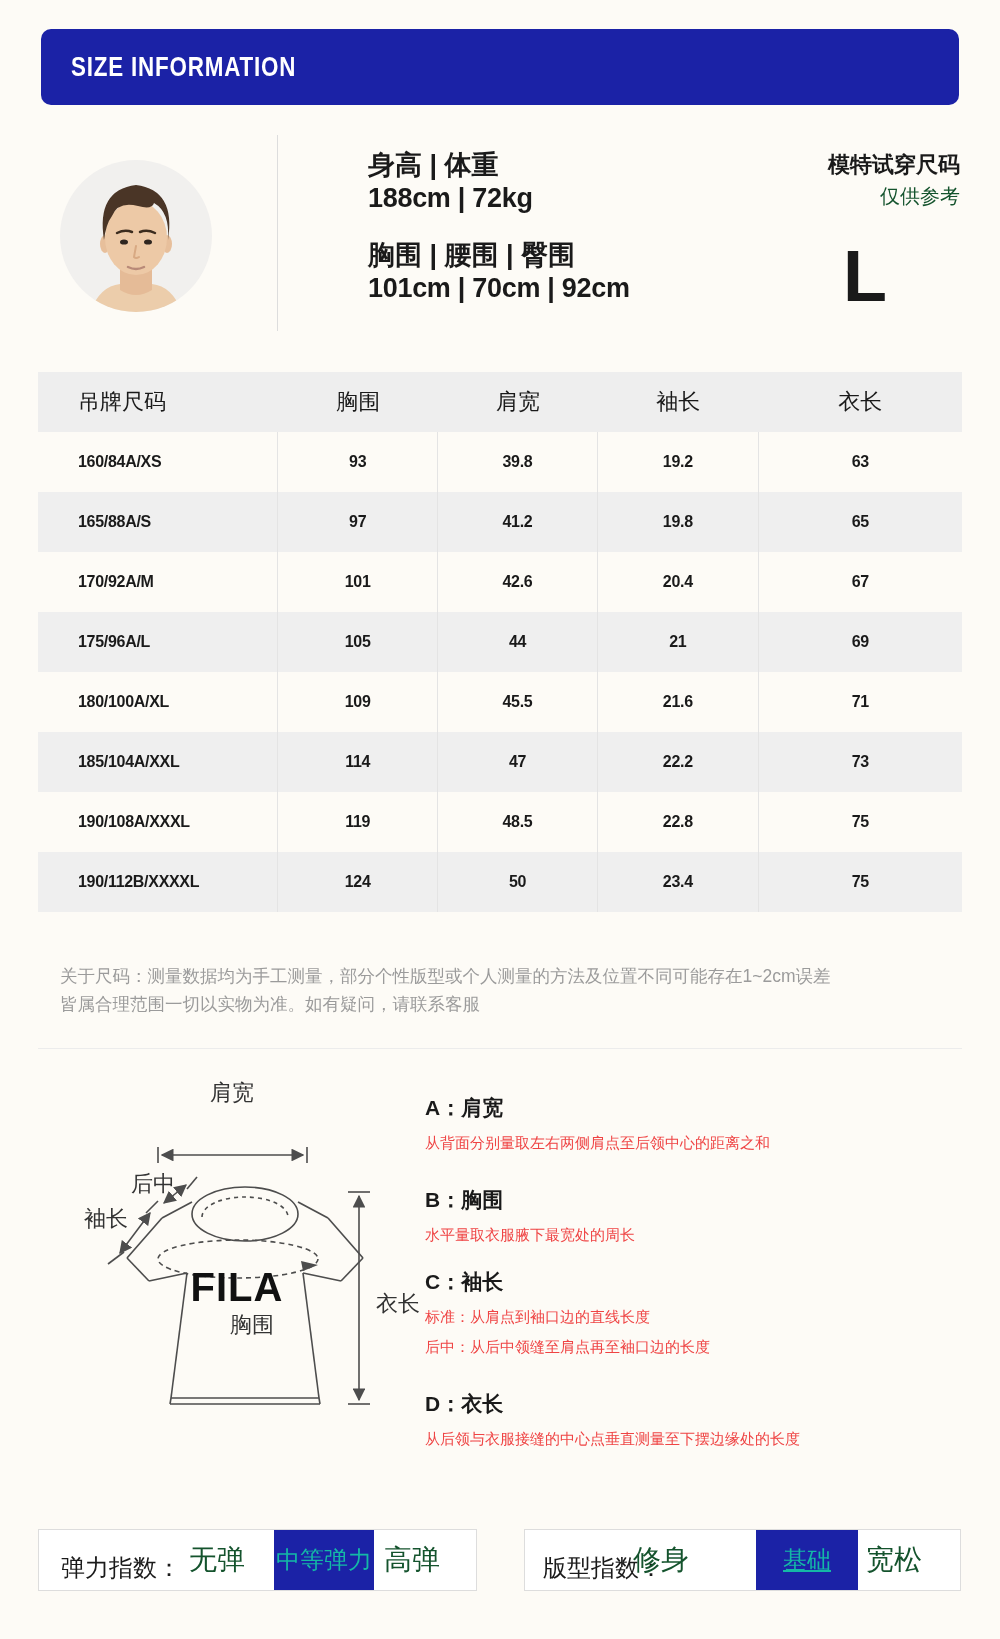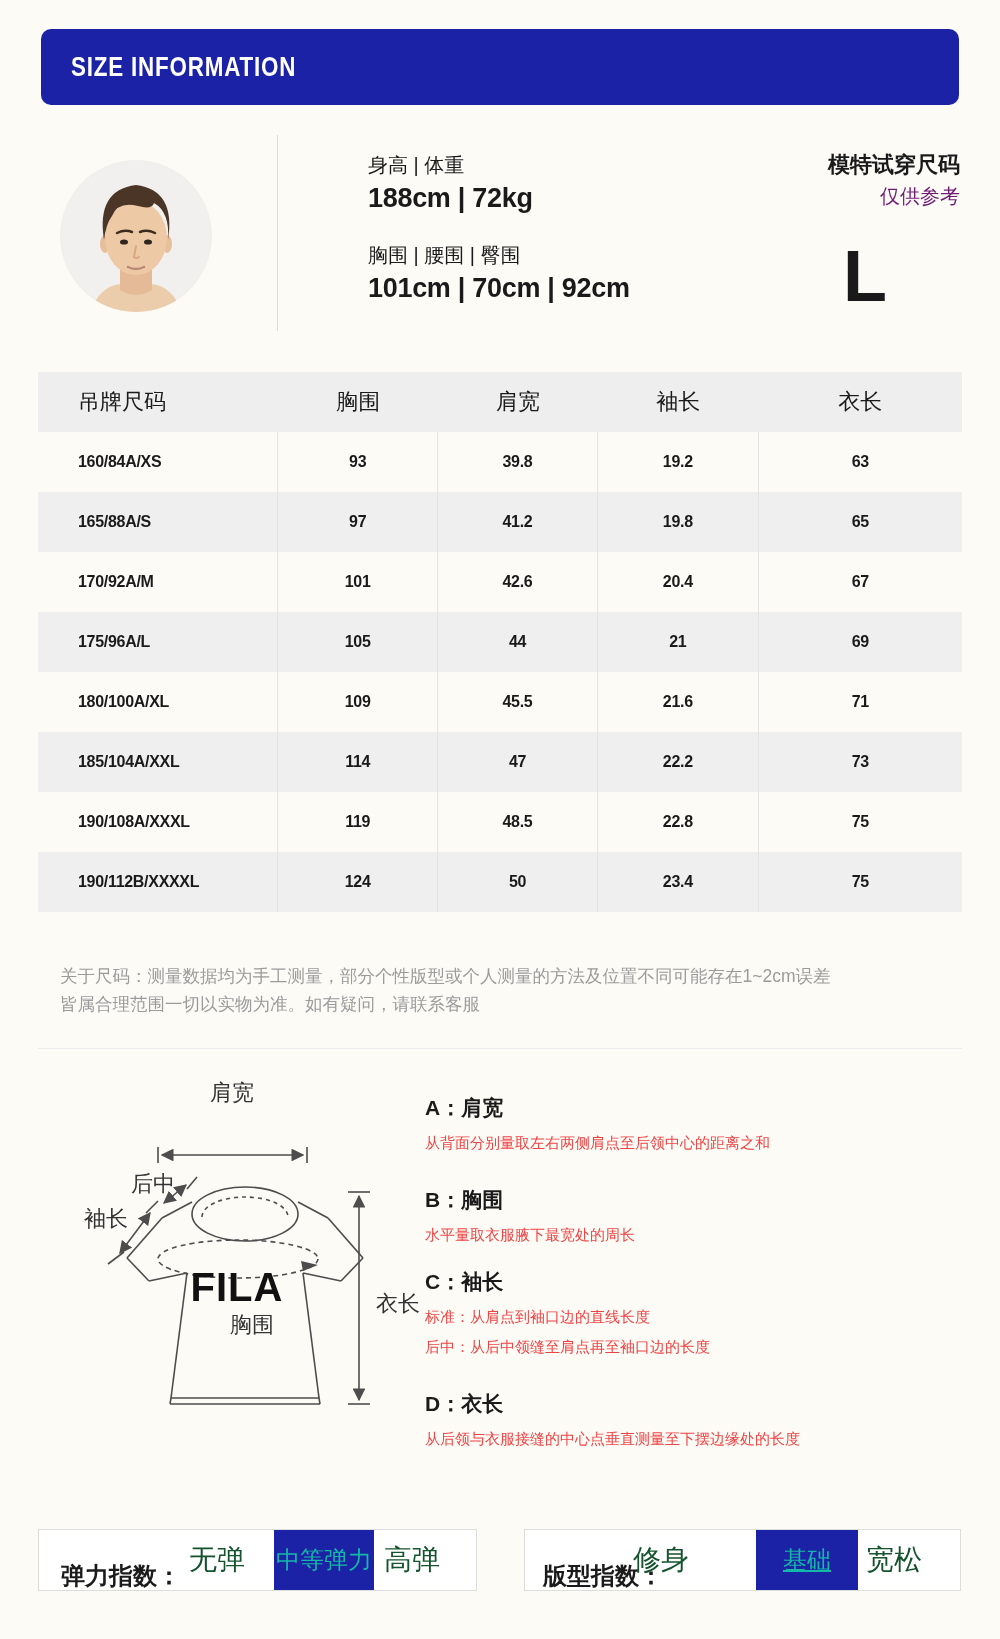--- a/index.html
+++ b/index.html
@@ -7,26 +7,26 @@
   .page{position:relative;width:1000px;height:1639px;overflow:hidden;}
 
   
   .header-bar{position:absolute;left:41px;top:29px;width:918px;height:76px;background:#1b22a6;border-radius:10px;display:flex;align-items:center;}
   .header-title{color:#fff;font-weight:800;font-size:28px;letter-spacing:1px;margin-left:30px;display:inline-block;transform:scaleX(.8);transform-origin:left center;}
 
   
   .avatar{position:absolute;left:60px;top:160px;width:152px;height:152px;}
   .model-divider{position:absolute;left:277px;top:135px;width:1px;height:196px;background:#ddd;}
   .model-info{position:absolute;left:368px;top:150px;}
-  .mi-label{font-size:20px;font-weight:400;line-height:30px;}
+  .mi-label{font-size:27px;font-weight:700;line-height:30px;}
   .mi-value{font-size:27px;font-weight:700;line-height:36px;letter-spacing:-.3px;}
   .mi-gap{height:24px;}
   .model-fit{position:absolute;right:40px;top:150px;text-align:right;width:260px;}
   .fit-title{font-size:22px;font-weight:700;line-height:30px;}
-  .fit-note{font-size:20px;line-height:32px;color:#701a75;}
+  .fit-note{font-size:20px;line-height:32px;color:#14532d;}
   .fit-size{font-size:72px;font-weight:700;line-height:72px;margin-top:28px;text-align:center;padding-left:70px;}
 
   
   .size-table{position:absolute;left:38px;top:372px;width:924px;}
   .trow{display:grid;grid-template-columns:26% 17.3% 17.3% 17.4% 22%;height:60px;align-items:center;}
   .trow.head{background:#eeeeee;font-size:22px;}
   .trow.data{font-size:16px;font-weight:700;letter-spacing:-.3px;}
   .trow.data:nth-child(odd){background:#efefef;}
   .tcell{text-align:center;height:60px;line-height:60px;overflow:hidden;white-space:nowrap;}
   .tcell.c0{text-align:left;padding-left:40px;}
@@ -44,21 +44,21 @@
   .defs{position:absolute;left:425px;top:1094px;width:545px;}
   .def-block{margin-bottom:26px;}
   .def-term{font-size:21px;font-weight:700;line-height:28px;margin-bottom:8px;}
   .def-desc{font-size:15px;line-height:30px;color:#ef4444;font-family:Liberation Mono, monospace;}
   .def-block.cblock{margin-bottom:16px;}
 
   
   .idx-box{position:absolute;top:1529px;height:62px;border:1px solid #ddd;box-sizing:border-box;background:#fff;}
   .idx-box.left{left:38px;width:439px;}
   .idx-box.right{left:524px;width:437px;}
-  .idx-label{position:absolute;top:16px;line-height:60px;font-size:24px;font-weight:700;}
+  .idx-label{position:absolute;top:8px;line-height:60px;font-size:24px;font-weight:400;}
   .idx-opt{position:absolute;top:0;line-height:60px;font-size:28px;color:#14532d;}
   .idx-chip{position:absolute;top:0;bottom:0;line-height:60px;font-size:24px;text-align:center;color:#14b8a6;background:#1b22a6;}
 </style>
 </head>
 <body>
 
 <div class="page">
 
   <div class="header-bar">
     <span class="header-title">SIZE INFORMATION</span>

